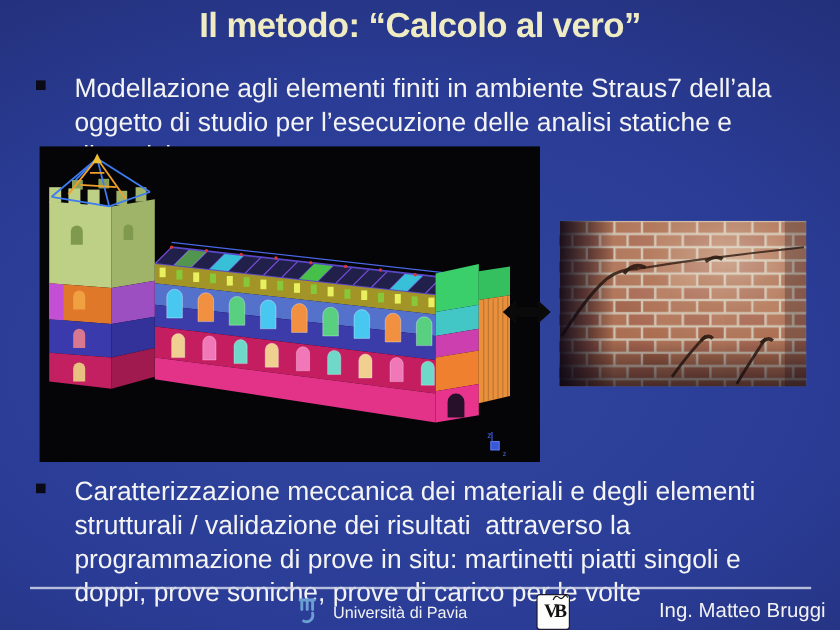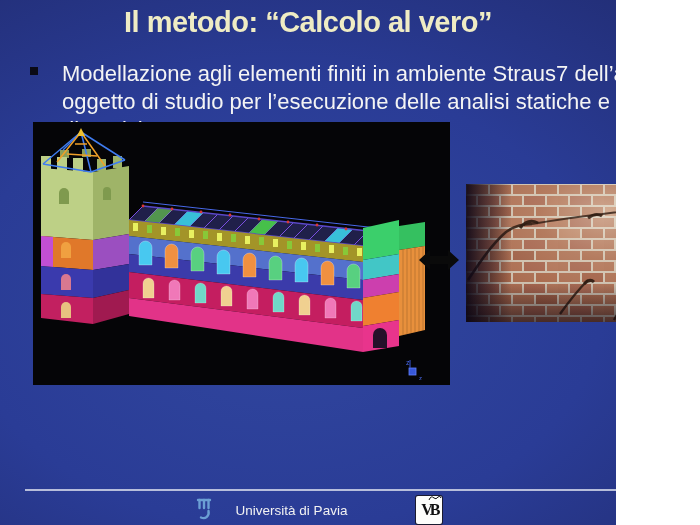--- a/index.html
+++ b/index.html
@@ -1,17 +1,17 @@
 <!DOCTYPE html>
 <html><head>
 <meta charset="utf-8">
 <style>
   html,body{margin:0;padding:0;}
   .slide{
-    position:relative;width:616px;height:525px;overflow:hidden;
+    position:relative;width:700px;height:525px;overflow:hidden;
     font-family:"Liberation Sans",sans-serif;
     background:radial-gradient(115% 95% at 46% 58%, #31479f 0%, #2a3c96 45%, #212c72 85%, #1c2560 100%);
   }
   .title{
     position:absolute;top:6px;left:0;right:0;text-align:center;
     font-size:29px;font-weight:bold;color:#efecc4;letter-spacing:-0.5px;
   }
   .bullet{position:absolute;left:30px;display:flex;align-items:flex-start;}
   .bullet .marker{width:8px;height:8px;background:#0a0a16;margin-top:7px;flex:none;}
   .bullet .btext{
@@ -19,21 +19,21 @@
     white-space:pre-wrap;
   }
   .bullet1{top:60px;}
   .bullet2{top:396px;}
   .fe-panel{position:absolute;left:33px;top:122px;width:417px;height:263px;background:#050507;}
   .arrow-wrap{position:absolute;left:419px;top:248px;width:40px;height:24px;}
   .brick-wrap{position:absolute;left:466px;top:184px;width:206px;height:138px;}
   .divider{position:absolute;left:25px;top:489px;width:651px;height:2px;background:#d0d5e8;opacity:.85;}
   .footer-left{position:absolute;left:18px;top:499px;font-size:17px;color:#f2f2f2;}
   .footer-right{position:absolute;right:12px;top:499px;font-size:17px;color:#f2f2f2;}
-  .footer-center{position:absolute;left:0;right:0;top:496px;display:flex;justify-content:center;align-items:center;gap:24px;margin-left:22px;}
+  .footer-center{position:absolute;left:0;right:0;top:496px;display:flex;justify-content:center;align-items:center;gap:14px;margin-left:22px;}
   .uni-name{font-size:13.5px;color:#f2f2f2;}
   .vb-box{
     position:relative;width:26px;height:28px;background:#fdfdfb;border-radius:2px;
     display:flex;align-items:center;justify-content:center;
     font-family:"Liberation Serif",serif;font-weight:bold;font-size:16px;color:#101010;letter-spacing:-3px;
     box-shadow:0 0 0 1px #1a1a30;
     margin-left:45px;
   }
   .vb-box svg{position:absolute;top:-2px;right:0px;}
 </style>
@@ -275,20 +275,24 @@
         <path d="M118,100 q6,-6 10,-2" stroke-width="3" opacity="0.9"></path>
         <path d="M148,136 C156,122 164,110 172,98" stroke-width="2.4" opacity="0.85"></path>
         <path d="M168,102 q6,-6 10,-2" stroke-width="3" opacity="0.9"></path>
       </g>
       <rect x="0" y="0" width="46" height="138" fill="url(#dkL)"></rect>
       <rect x="0" y="98" width="206" height="40" fill="url(#dkB)"></rect>
       <rect x="188" y="0" width="18" height="138" fill="#080414" opacity="0.25"></rect>
     </svg>
   </div>
 
+  <div class="bullet bullet2">
+    <div class="marker"></div>
+    <div class="btext">Caratterizzazione meccanica dei materiali e degli elementi strutturali / validazione dei risultati  attraverso la programmazione di prove in situ: martinetti piatti singoli e doppi, prove soniche, prove di carico per le volte</div>
+  </div>
 
   <div class="divider"></div>
 
 
   <div class="footer-center">
     <svg width="16" height="26" viewBox="0 0 16 26">
       <g fill="none" stroke="#6b9fd4" stroke-width="2.4" stroke-linecap="round">
         <path d="M2,3 H14"></path>
         <path d="M3.5,3 V11"></path>
         <path d="M8,3 V11"></path>
@@ -298,14 +302,15 @@
     </svg>
     <span class="uni-name">Università di Pavia</span>
     <span class="vb-box">
       <svg width="14" height="9" viewBox="0 0 14 9">
         <path d="M1,6 q2,-5 5,-2 q2,2 4,-1 q2,-2 3,1" fill="none" stroke="#101010" stroke-width="1"></path>
       </svg>
       <span>VB</span>
     </span>
   </div>
 
+  <div class="footer-right">Ing. Matteo Bruggi</div>
 
 </div>
 
 </body></html>

